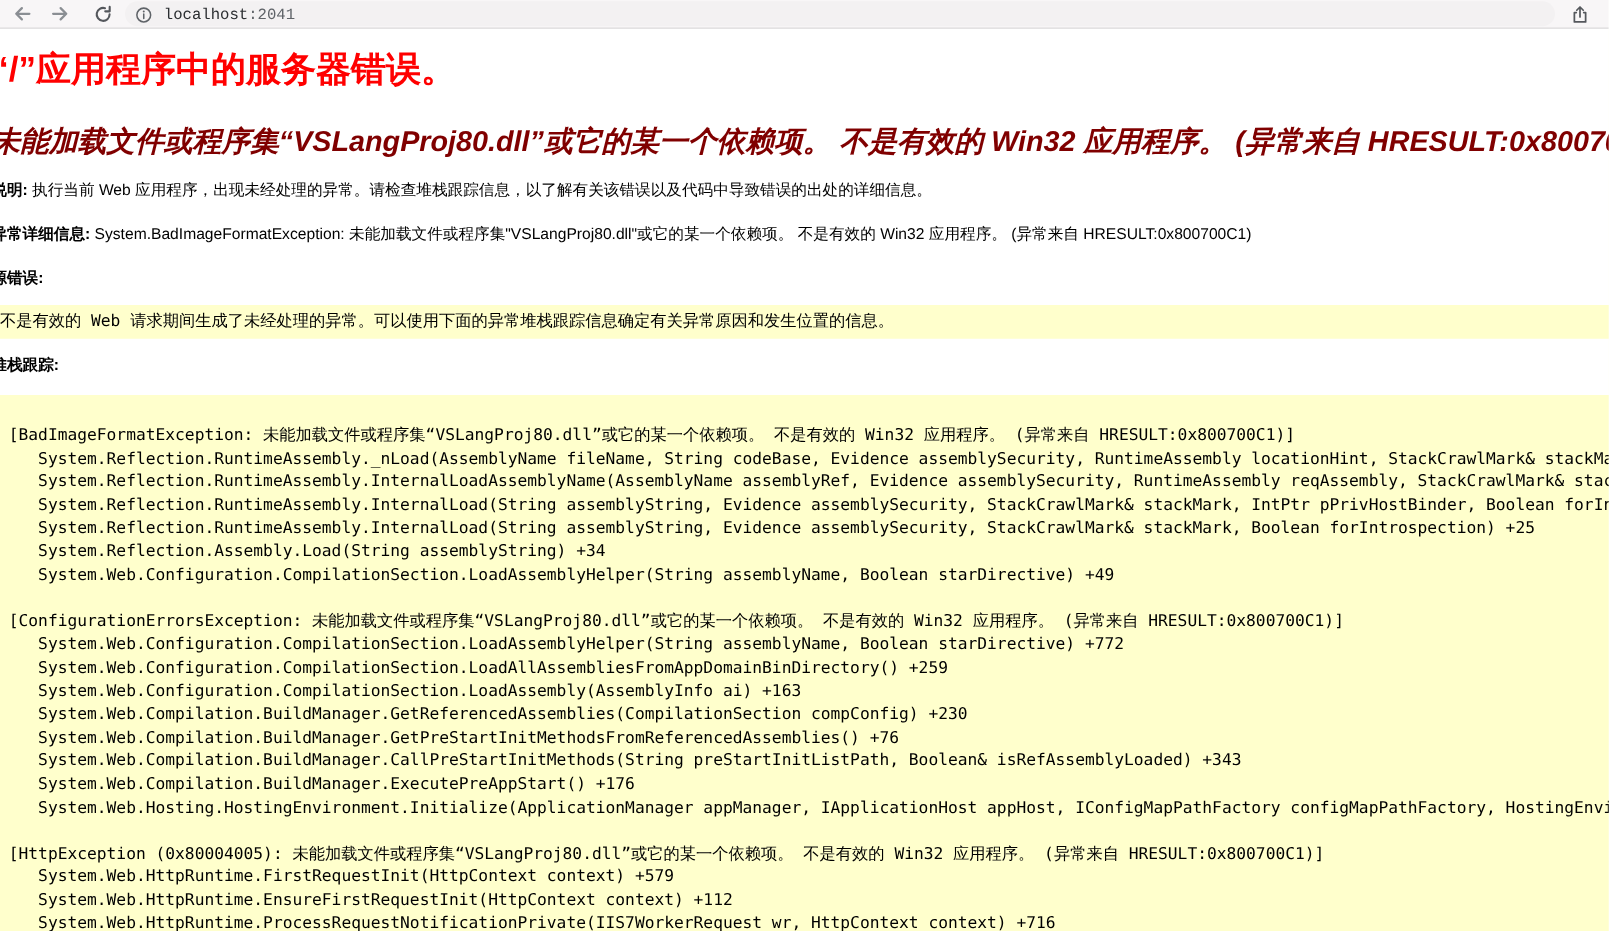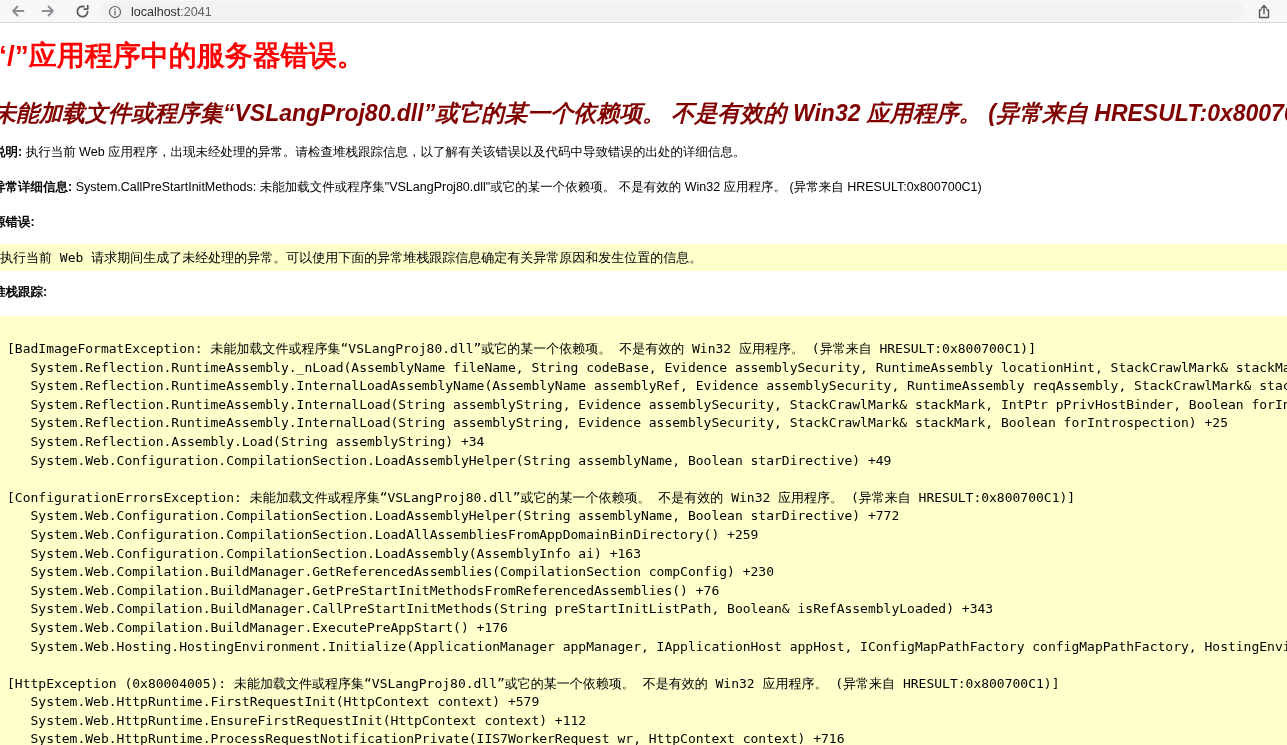--- a/index.html
+++ b/index.html
@@ -27,21 +27,21 @@
   .addr-pill {
     position: absolute;
     left: 100px; top: 1px;
     width: 1144px; height: 20px;
     background: #f3f1f2;
     border-radius: 10px;
   }
   .addr-group { position: absolute; left: 108px; top: 0; height: 23px; display: flex; align-items: center; }
   .info-icon { width: 14px; height: 14px; margin-right: 9px; }
   .url {
-    font-family: Liberation Sans, sans-serif;
+    font-family: Liberation Mono, monospace;
     font-size: 12.5px;
     color: #2b2e31;
     white-space: pre;
   }
   .url .port { color: #5f6368; }
   .share-btn { position: absolute; right: 14px; top: 3px; width: 18px; height: 18px; cursor: pointer; }
   
   .page {
     margin-left: -7px;
     width: calc(100% + 14px);
@@ -130,25 +130,25 @@
 </div>
 
 <div class="page">
 
   <h1 class="err-title">“/”应用程序中的服务器错误。</h1>
 
   <h2 class="err-subtitle">未能加载文件或程序集“VSLangProj80.dll”或它的某一个依赖项。 不是有效的 Win32 应用程序。 (异常来自 HRESULT:0x800700C1)</h2>
 
   <p class="line desc-line"><b>说明:</b><span> 执行当前 Web 应用程序，出现未经处理的异常。请检查堆栈跟踪信息，以了解有关该错误以及代码中导致错误的出处的详细信息。</span></p>
 
-  <p class="line exc-line"><b>异常详细信息:</b><span> System.CallPreStartInitMethods: 未能加载文件或程序集"VSLangProj80.dll"或它的某一个依赖项。 不是有效的 Win32 应用程序。 (异常来自 HRESULT:0x800700C1)</span></p>
+  <p class="line exc-line"><b>异常详细信息:</b><span> System.BadImageFormatException: 未能加载文件或程序集"VSLangProj80.dll"或它的某一个依赖项。 不是有效的 Win32 应用程序。 (异常来自 HRESULT:0x800700C1)</span></p>
 
   <p class="line src-label"><b>源错误:</b></p>
 
-  <div class="ybox ybox-source"><span>执行当前 Web 请求期间生成了未经处理的异常。可以使用下面的异常堆栈跟踪信息确定有关异常原因和发生位置的信息。</span></div>
+  <div class="ybox ybox-source"><span>不是有效的 Web 请求期间生成了未经处理的异常。可以使用下面的异常堆栈跟踪信息确定有关异常原因和发生位置的信息。</span></div>
 
   <p class="line stk-label"><b>堆栈跟踪:</b></p>
 
   <div class="ybox ybox-stack">
     <pre>[BadImageFormatException: 未能加载文件或程序集“VSLangProj80.dll”或它的某一个依赖项。 不是有效的 Win32 应用程序。 (异常来自 HRESULT:0x800700C1)]
    System.Reflection.RuntimeAssembly._nLoad(AssemblyName fileName, String codeBase, Evidence assemblySecurity, RuntimeAssembly locationHint, StackCrawlMark&amp; stackMark, Boolean throwOnFileNotFound, Boolean forIntrospection, Boolean suppressSecurityChecks) +567
    System.Reflection.RuntimeAssembly.InternalLoadAssemblyName(AssemblyName assemblyRef, Evidence assemblySecurity, RuntimeAssembly reqAssembly, StackCrawlMark&amp; stackMark, IntPtr pPrivHostBinder, Boolean throwOnFileNotFound, Boolean forIntrospection, Boolean suppressSecurityChecks) +152
    System.Reflection.RuntimeAssembly.InternalLoad(String assemblyString, Evidence assemblySecurity, StackCrawlMark&amp; stackMark, IntPtr pPrivHostBinder, Boolean forIntrospection) +85
    System.Reflection.RuntimeAssembly.InternalLoad(String assemblyString, Evidence assemblySecurity, StackCrawlMark&amp; stackMark, Boolean forIntrospection) +25
    System.Reflection.Assembly.Load(String assemblyString) +34

